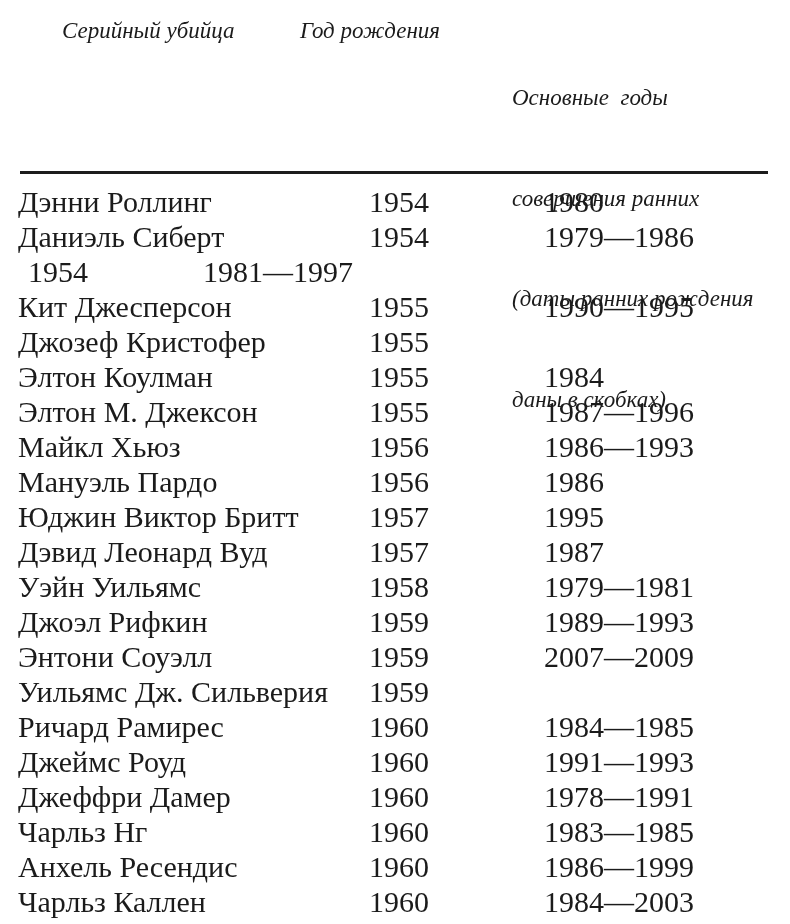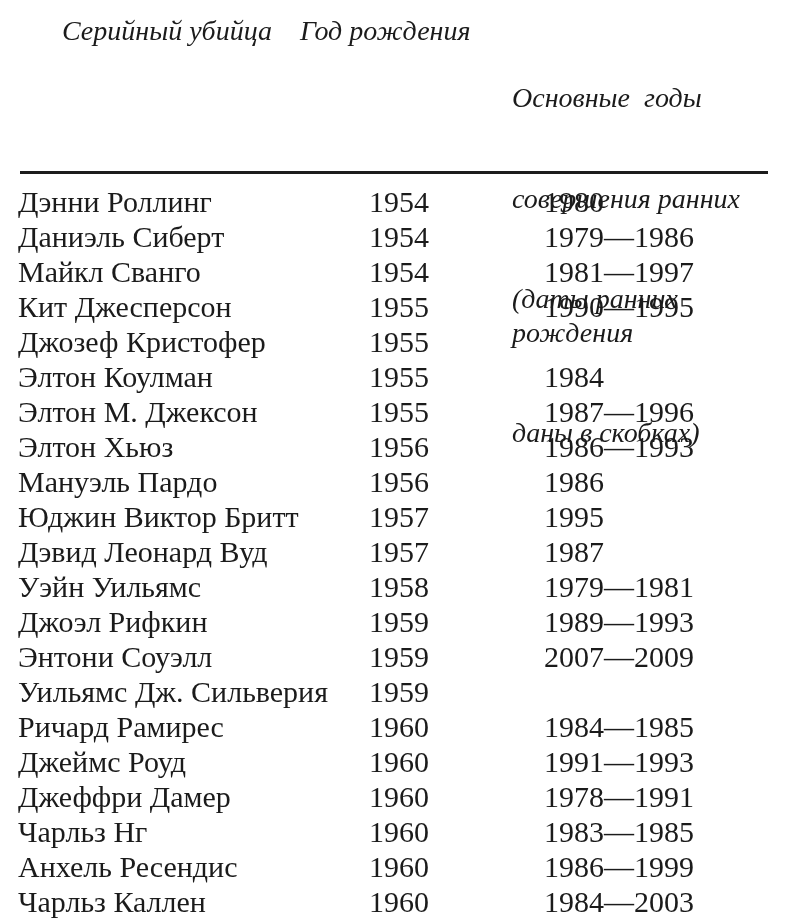--- a/index.html
+++ b/index.html
@@ -16,21 +16,21 @@
     color: #1b1b1b;
   }
   .page {
     position: absolute;
     inset: 0;
   }
   .hdr {
     position: absolute;
     top: 14px;
     font-style: italic;
-    font-size: 28px;
+    font-size: 23px;
     line-height: 33.5px;
     white-space: pre-wrap;
   }
   .hdr1 { left: 62px; }
   .hdr2 { left: 300px; }
   .hdr3 {
     left: 512px;
     width: 278px;
     text-align: left;
   }
@@ -98,21 +98,20 @@
     <div class="c-years">1980</div>
   </div>
 
   <div class="row">
     <div class="c-name">Даниэль Сиберт</div>
     <div class="c-birth">1954</div>
     <div class="c-years">1979—1986</div>
   </div>
 
   <div class="row">
-    <div class="c-name">Майкл Сванго</div>
     <div class="c-birth">1954</div>
     <div class="c-years">1981—1997</div>
   </div>
 
   <div class="row">
     <div class="c-name">Кит Джесперсон</div>
     <div class="c-birth">1955</div>
     <div class="c-years">1990—1995</div>
   </div>
 
@@ -127,21 +126,21 @@
     <div class="c-years">1984</div>
   </div>
 
   <div class="row">
     <div class="c-name">Элтон М. Джексон</div>
     <div class="c-birth">1955</div>
     <div class="c-years">1987—1996</div>
   </div>
 
   <div class="row">
-    <div class="c-name">Элтон Хьюз</div>
+    <div class="c-name">Майкл Хьюз</div>
     <div class="c-birth">1956</div>
     <div class="c-years">1986—1993</div>
   </div>
 
   <div class="row">
     <div class="c-name">Мануэль Пардо</div>
     <div class="c-birth">1956</div>
     <div class="c-years">1986</div>
   </div>
 

